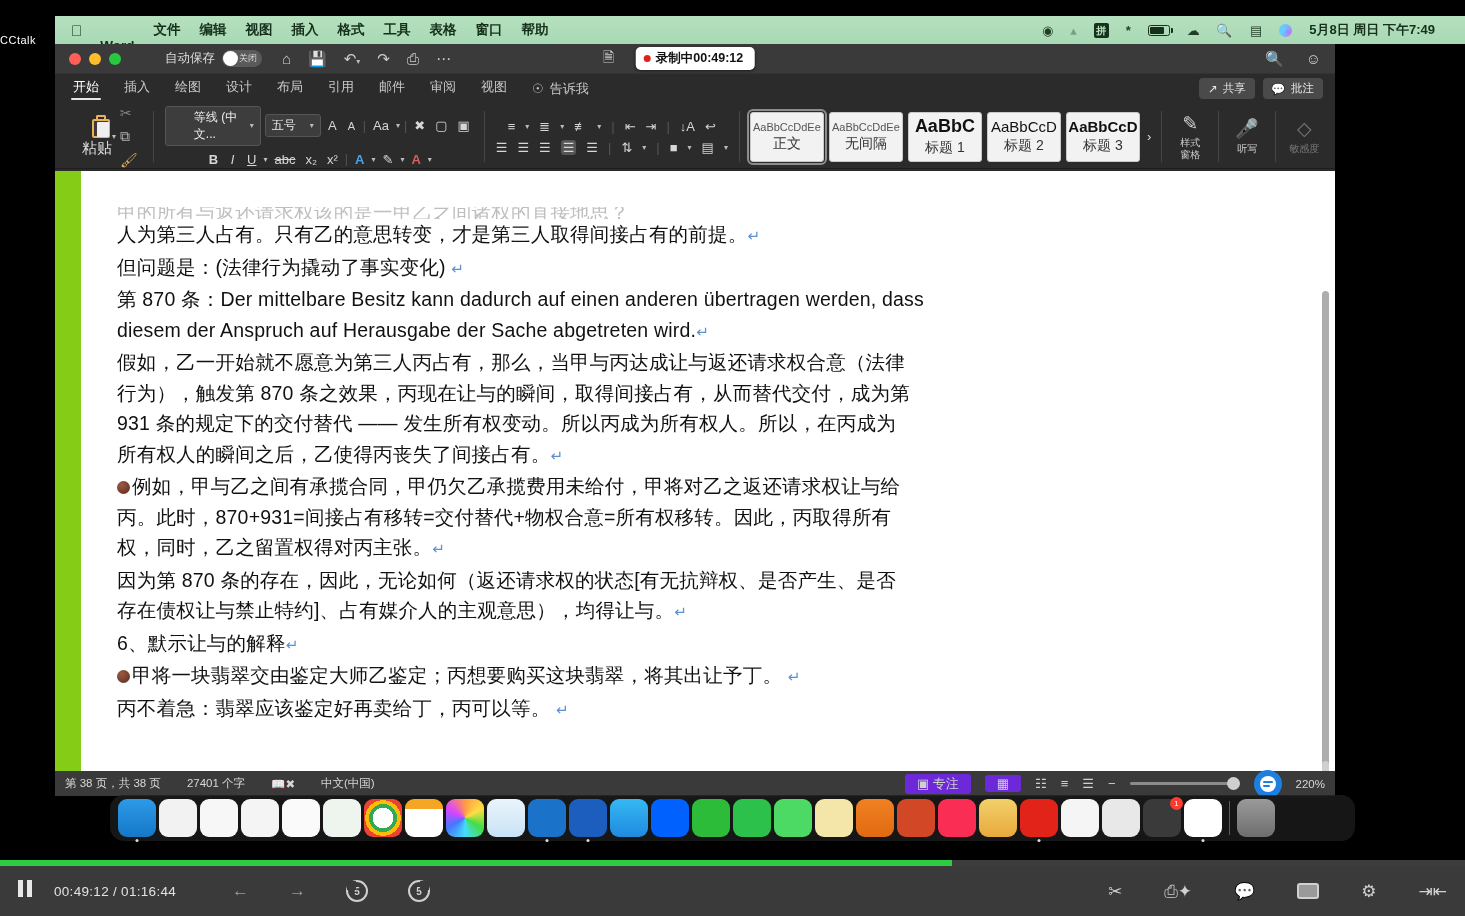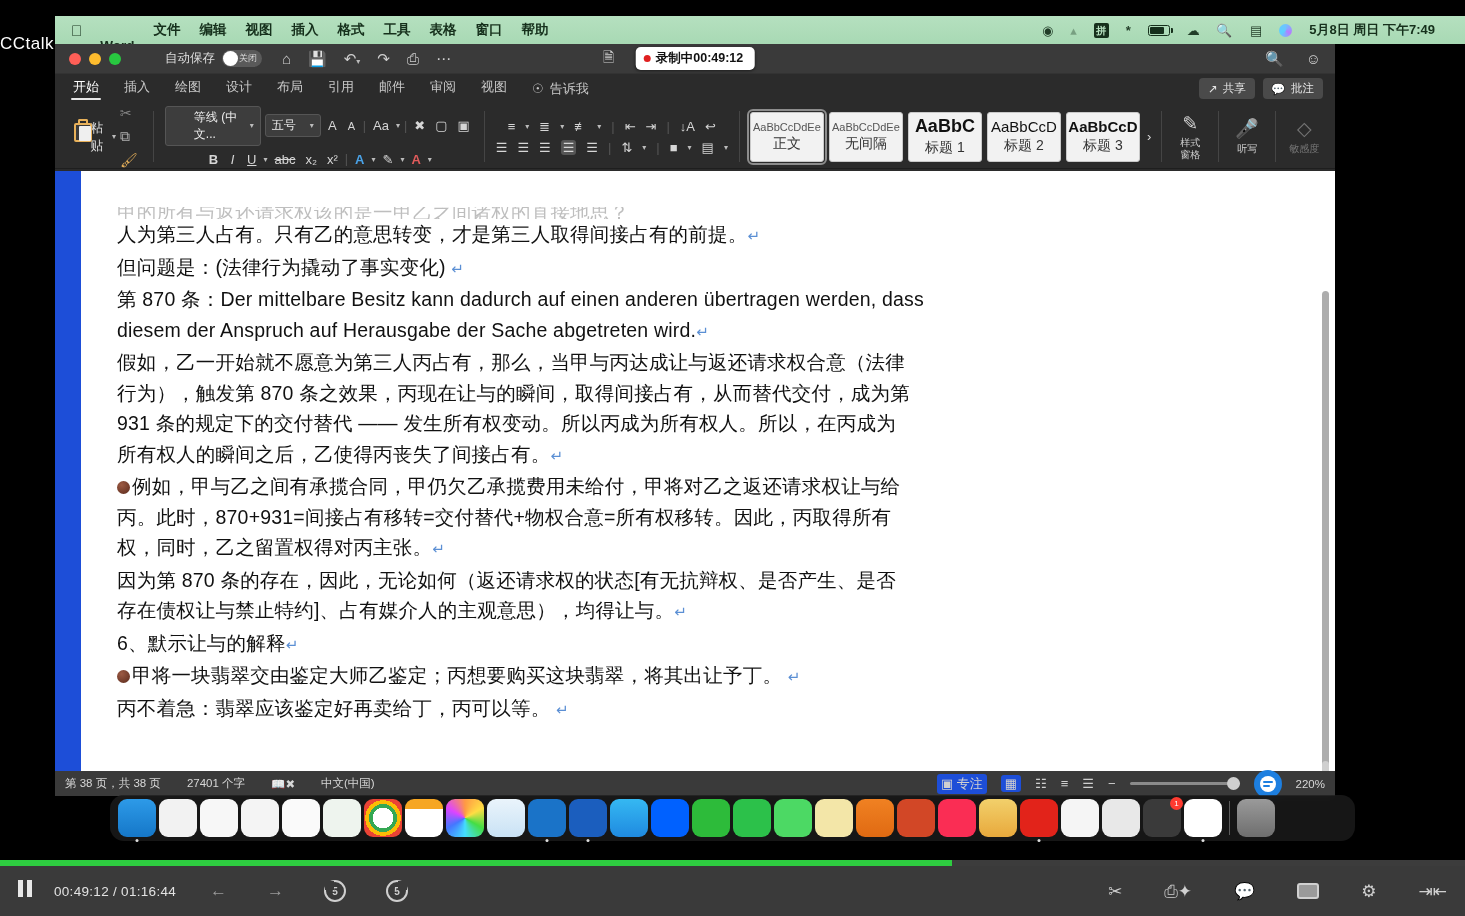--- a/index.html
+++ b/index.html
@@ -7,21 +7,21 @@
     width:1465px; height:916px;
     background:#000;
     font-family:"Liberation Sans","DejaVu Sans",sans-serif;
     overflow:hidden;
     position:relative;
   }
   
   #screenshare { position:absolute; left:0; top:0; width:1465px; height:860px; background:#000; }
 
   .cctalk-label{
-    position:absolute; left:0; top:34px; color:#fff; font-size:17px;
+    position:absolute; left:0; top:34px; color:#fff; font-size:11px;
     letter-spacing:.5px;
   }
 
   
   #macbar{
     position:absolute; left:55px; top:16px; width:1410px; height:28px;
     background:linear-gradient(180deg,#b5e0bf 0%,#a8d9b4 100%);
     display:flex; align-items:center; color:#16301c; font-size:13.5px;
     font-weight:700;
   }
@@ -82,21 +82,21 @@
   #wtabs .right{ position:absolute; right:12px; display:flex; gap:8px; }
   .pillbtn{ background:#4a4a4a; color:#e6e6e6; font-size:11.5px; border-radius:4px; padding:3px 9px; display:flex; align-items:center; gap:5px;}
 
   
   #wribbon{
     height:66px; background:#2b2b2b; display:flex; align-items:stretch; padding:2px 6px 0 10px;
     border-bottom:1px solid #1e1e1e; position:relative;
   }
   .grp{ display:flex; align-items:center; padding:0 7px; }
   .sep{ width:1px; background:#454545; margin:6px 4px; }
-  .paste{ display:flex; flex-direction:row; align-items:flex-start; color:#dcdcdc; font-size:13px; width:40px;}
+  .paste{ display:flex; flex-direction:column; align-items:flex-end; color:#dcdcdc; font-size:15px; width:40px;}
   .paste .clip{ width:22px;height:24px; position:relative; }
   .paste .clip .b{position:absolute;left:2px;top:4px;width:18px;height:19px;border:2px solid #e8b15a;border-radius:2px;background:#3a3a3a;}
   .paste .clip .w{position:absolute;left:7px;top:7px;width:12px;height:15px;background:#efefef;border-radius:1px;}
   .paste .clip .top{position:absolute;left:6px;top:0px;width:10px;height:5px;border:2px solid #e8b15a;border-bottom:none;border-radius:2px 2px 0 0;}
   .minicol{ display:flex; flex-direction:column; justify-content:center; gap:7px; color:#cfcfcf; font-size:14px; padding:0 4px;}
   .fontrows{ display:flex; flex-direction:column; justify-content:center; gap:5px; }
   .frow{ display:flex; align-items:center; gap:4px; color:#d6d6d6; font-size:12.5px;}
   .fbox{ background:#3d3d3d; border:1px solid #555; border-radius:3px; padding:2px 6px; display:flex; align-items:center; gap:8px; font-size:12px; color:#eee;}
   .fbox.name{ width:96px; justify-content:space-between;padding-left:28px;}
   .fbox.size{ width:56px; justify-content:space-between;}
@@ -115,21 +115,21 @@
   .stile.sel{ outline:2px solid #8d8d8d; outline-offset:1px;}
   .stile .sam{ font-size:11px; color:#555; white-space:nowrap;}
   .stile .sam.big{ font-size:18px; font-weight:700; color:#111;}
   .stile .sam.med{ font-size:15px; color:#111;}
   .stile .nm{ font-size:14px; color:#333;text-align:center; }
   .gal-arrow{ color:#ddd; font-size:13px; padding-left:2px;}
   .endgrp{ display:flex; flex-direction:column; align-items:center; justify-content:center; color:#cfcfcf; font-size:10px; width:48px; line-height:1.15; text-align:center;}
   .endgrp .gi{ font-size:19px; margin-bottom:3px;}
 
   
-  #docarea{ position:absolute; left:0; top:127px; right:0; bottom:25px; background:#1d4ed8; overflow:hidden;}
+  #docarea{ position:absolute; left:0; top:127px; right:0; bottom:25px; background:#84cc16; overflow:hidden;}
   #page{ position:absolute; left:26px; top:0; width:1272px; bottom:0; background:#fff; }
   #docpad{ padding:36px 32px 0 36px; }
   .ln{ color:#111; font-size:19.5px; line-height:30.5px; white-space:nowrap;
        font-family:"Liberation Sans","DejaVu Sans",sans-serif; letter-spacing:.2px;}
   .ln.clip-top{ color:#8a8a8a; overflow:hidden; height:12px; line-height:11px; opacity:.55;}
   .pilcrow{ color:#5b8fd4; font-size:15px; }
   .hl{ background:#f2e0cf; }
   .bullet{ display:inline-block; width:13px;height:13px;border-radius:50%;
     background:radial-gradient(circle at 35% 30%, #9c5a43, #5a2a1c); margin-right:2px; vertical-align:-1px;}
   .cursor-ring{ display:inline-block; width:19px;height:19px;border:1.6px solid #222; border-radius:50%;
@@ -140,21 +140,21 @@
   .vscroll2{ position:absolute; right:6px; top:590px; width:7px; height:26px; background:#cfcfcf; border-radius:4px;}
 
   
   #wstatus{
     position:absolute; left:0; right:0; bottom:0; height:25px; background:#3a3a3a;
     display:flex; align-items:center; color:#d8d8d8; font-size:11.5px; padding:0 10px;
   }
   #wstatus .st{ margin-right:26px; white-space:nowrap;}
   #wstatus .right{ margin-left:auto; display:flex; align-items:center; gap:14px;}
   .viewic{ font-size:13px; color:#d0d0d0;}
-  .viewic.sel{ background:#1d4ed8; border-radius:3px; padding:1px 4px;}
+  .viewic.sel{ background:#6d28d9; border-radius:3px; padding:1px 12px;}
   .zoomslider{ width:110px; height:3px; background:#8b8b8b; border-radius:2px; position:relative; display:inline-block;}
   .zoomslider .kn{ position:absolute; right:0px; top:-5px; width:13px;height:13px;border-radius:50%;background:#cfcfcf;}
   .zoombadge{ width:28px;height:28px;border-radius:50%;background:#1d7fe0; display:flex;align-items:center;justify-content:center;}
   .zoombadge .lines{ width:16px;height:16px;border-radius:50%;background:#fff; position:relative;}
   .zoombadge .lines:before,.zoombadge .lines:after{content:"";position:absolute;left:3px;height:2px;background:#1d7fe0;border-radius:1px;}
   .zoombadge .lines:before{top:5px;width:10px;}
   .zoombadge .lines:after{top:9px;width:7px;}
 
   
   #dock{
@@ -171,21 +171,21 @@
   
   #progress{ position:absolute; left:0; top:860px; width:1465px; height:6px; background:#3c3c3c;}
   #progress .done{ height:6px; width:65%; background:#2ecc40;}
   #player{
     position:absolute; left:0; top:866px; width:1465px; height:50px; background:#3a3a3a;
     display:flex; align-items:center; padding:0 18px; color:#d7d7d7;
   }
   #player .pbtn{ font-size:17px; margin-right:22px; color:#e8e8e8;}
   .pausebars{ display:inline-flex; gap:4px; }
   .pausebars i{ width:5px;height:17px;background:#e8e8e8; display:block;}
-  #player .time{ font-size:13.5px; letter-spacing:.3px; margin-right:34px; color:#e2e2e2;}
+  #player .time{ font-size:13.5px; letter-spacing:.3px; margin-right:56px; color:#e2e2e2;}
   #player .nav{ display:flex; align-items:center; gap:40px; color:#9b9b9b; font-size:17px;}
   .skip{ width:22px;height:22px;border:2px solid #cfcfcf; border-radius:50%; position:relative; color:#cfcfcf;
     font-size:10px; display:flex; align-items:center; justify-content:center; font-weight:700;}
   .skip.back:before{content:"";position:absolute;left:-1px;top:-1px;width:9px;height:9px;background:#3a3a3a;}
   .skip.fwd:before{content:"";position:absolute;right:-1px;top:-1px;width:9px;height:9px;background:#3a3a3a;}
   #player .right{ margin-left:auto; display:flex; align-items:center; gap:42px; color:#d0d0d0; font-size:17px;}
   .ic-rect{ width:22px;height:16px;border:2px solid #d0d0d0;border-radius:3px; display:inline-block;}
   .ic-rect.fill{ background:#9a9a9a; }
 </style>
 </head>

